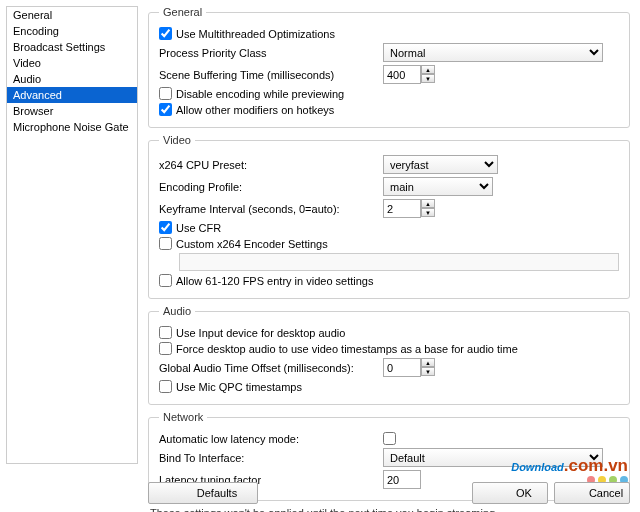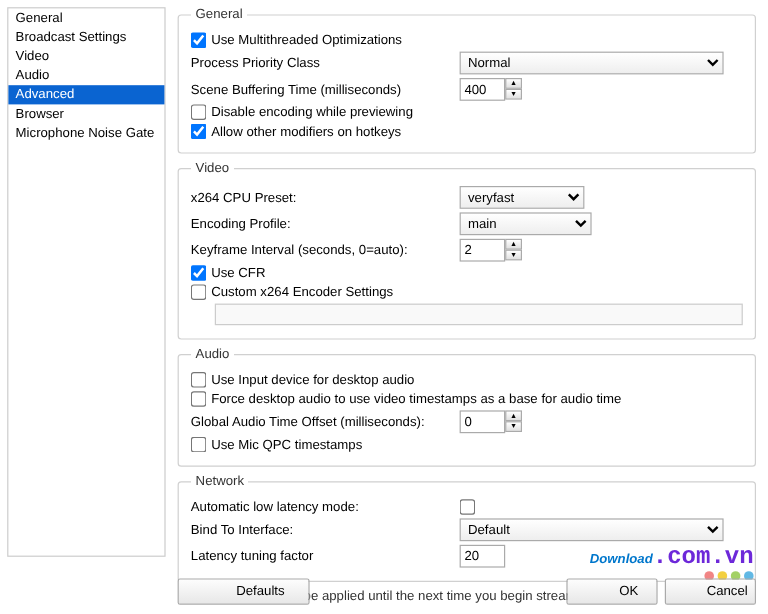--- a/index.html
+++ b/index.html
@@ -21,30 +21,31 @@
 .spin input { width: 38px; }
 .spin-btns { display: flex; flex-direction: column; }
 .spin-btns span { font-size: 6px; line-height: 8px; width: 14px; height: 9px; border: 1px solid #aaa; background: linear-gradient(#fff,#e0e0e0); text-align: center; cursor: pointer; }
 .note { margin: 4px 2px; color: #333; }
 .wide-input { width: 440px; height: 18px; border: 1px solid #ccc; background: #f9f9f9; margin: 3px 0 3px 20px; }
 .footer { position: absolute; bottom: 8px; left: 0; right: 0; display: flex; align-items: center; padding: 0 10px; gap: 6px; }
 .footer .spacer { flex: 1; }
 button.btn { min-width: 76px; height: 22px; border: 1px solid #aaa; background: linear-gradient(#fdfdfd,#e7e7e7); border-radius: 2px; cursor: pointer; padding-left: 28px; }
 button.btn:disabled { color: #999; }
 .watermark { position: absolute; right: 12px; bottom: 36px; font-size: 20px; font-weight: bold; font-style: italic; color: #0077cc; pointer-events: none; }
-.watermark .vn { color: #6d28d9; font-style: normal; font-size: 20px; font-family: Liberation Mono, monospace; }
+.watermark .vn { color: #c2410c; font-style: normal; font-size: 17px; }
 .dots { position: absolute; right: 12px; bottom: 28px; display: flex; gap: 3px; }
 .dots span { width: 8px; height: 8px; border-radius: 50%; opacity: .8; }
 </style>
 </head>
 <body>
 
 <div class="main">
   <div class="sidebar">
     <div class="sidebar-item">General</div>
+    <div class="sidebar-item">Encoding</div>
     <div class="sidebar-item">Broadcast Settings</div>
     <div class="sidebar-item">Video</div>
     <div class="sidebar-item">Audio</div>
     <div class="sidebar-item selected">Advanced</div>
     <div class="sidebar-item">Browser</div>
     <div class="sidebar-item">Microphone Noise Gate</div>
   </div>
 
   <div class="content">
 
@@ -75,21 +76,21 @@
       <div class="cb-row">
           <input type="checkbox" checked="" style="">
           <span>Allow other modifiers on hotkeys</span>
         </div>
     </fieldset>
 
     <fieldset>
       <legend>Video</legend>
       <div class="row">
           <label class="rlabel">x264 CPU Preset:</label>
-          <select style="width:104px"><option>veryfast</option></select>
+          <select style="width:115px"><option>veryfast</option></select>
         </div>
       <div class="row">
           <label class="rlabel">Encoding Profile:</label>
           <select style="width:110px"><option>main</option></select>
         </div>
       <div class="row">
           <label class="rlabel">Keyframe Interval (seconds, 0=auto):</label>
         <span class="spin">
             <input type="text" value="2" style="">
             <span class="spin-btns">
@@ -100,20 +101,24 @@
       </div>
       <div class="cb-row">
           <input type="checkbox" checked="" style="">
           <span>Use CFR</span>
         </div>
       <div class="cb-row">
           <input type="checkbox" style="">
           <span>Custom x264 Encoder Settings</span>
         </div>
       <div class="wide-input"></div>
+      <div class="cb-row">
+          <input type="checkbox" style="">
+          <span>Allow 61-120 FPS entry in video settings</span>
+        </div>
     </fieldset>
 
     <fieldset>
       <legend>Audio</legend>
       <div class="cb-row">
           <input type="checkbox" style="">
           <span>Use Input device for desktop audio</span>
         </div>
       <div class="cb-row">
           <input type="checkbox" style="">

